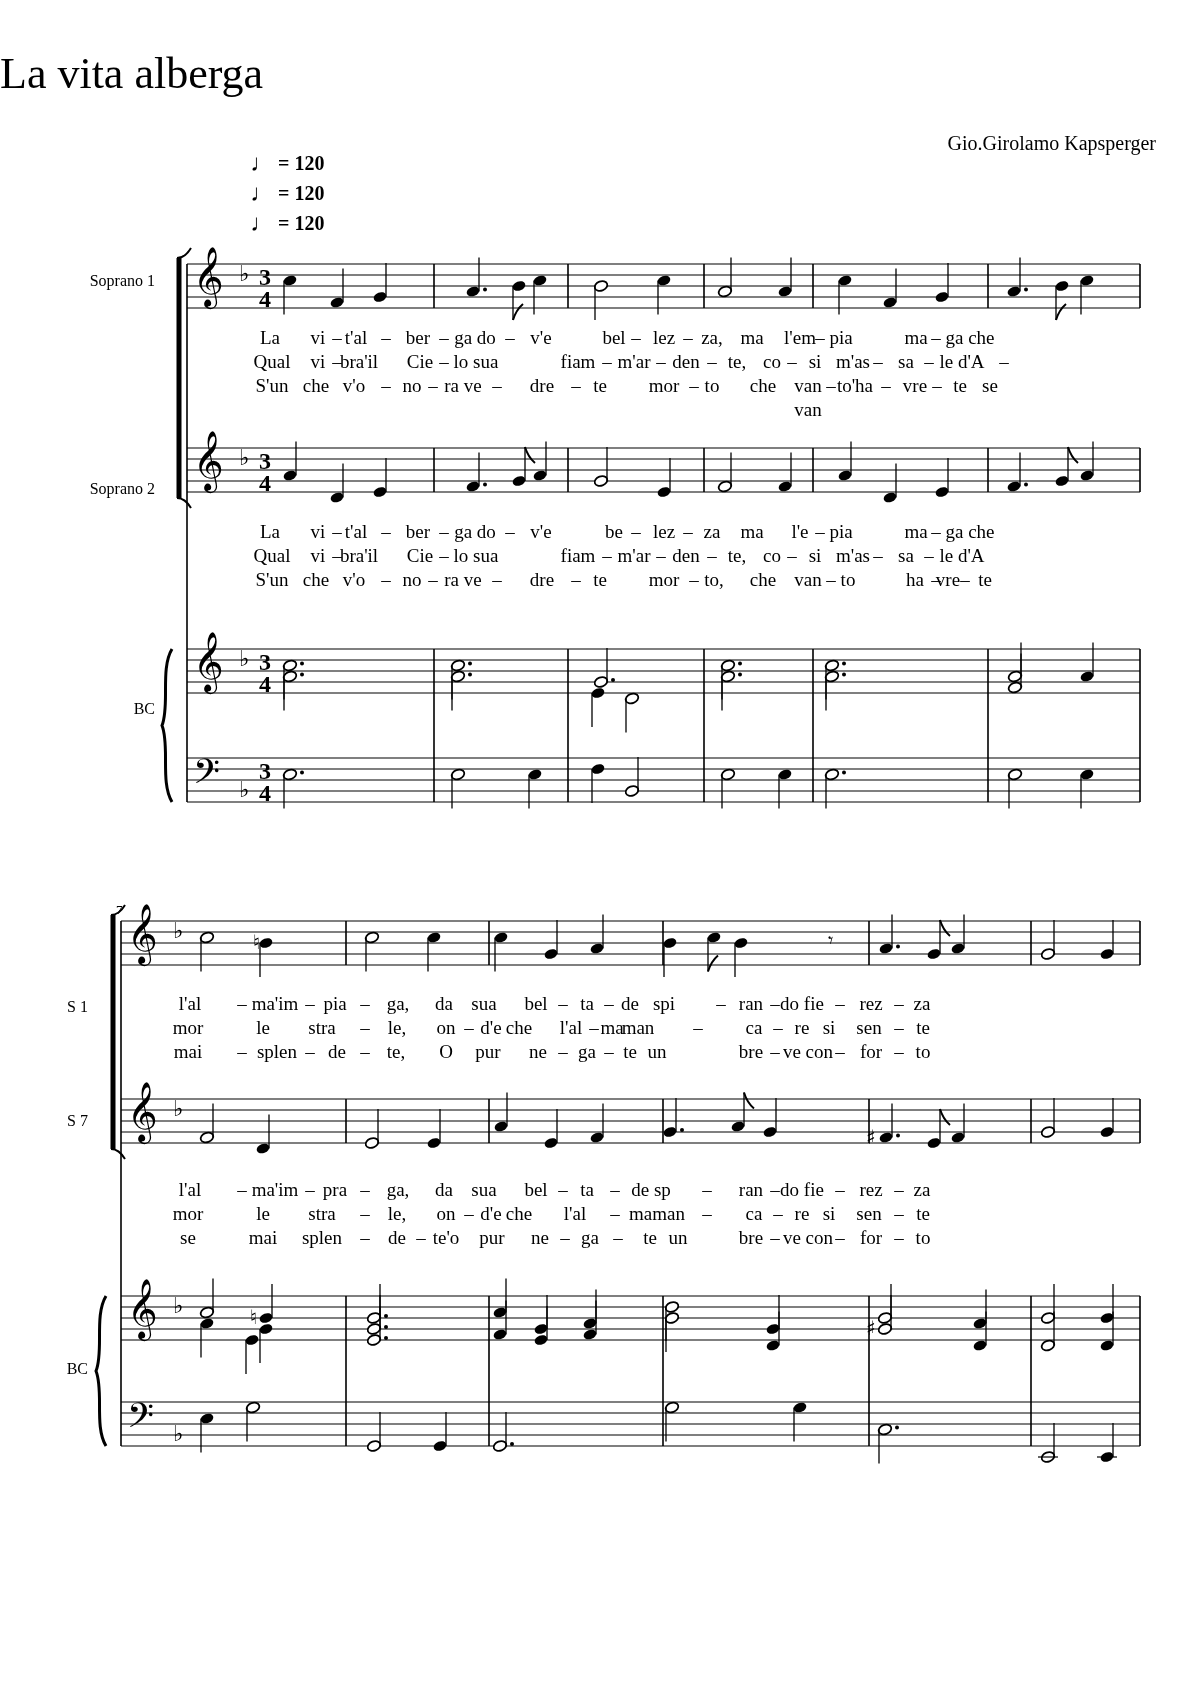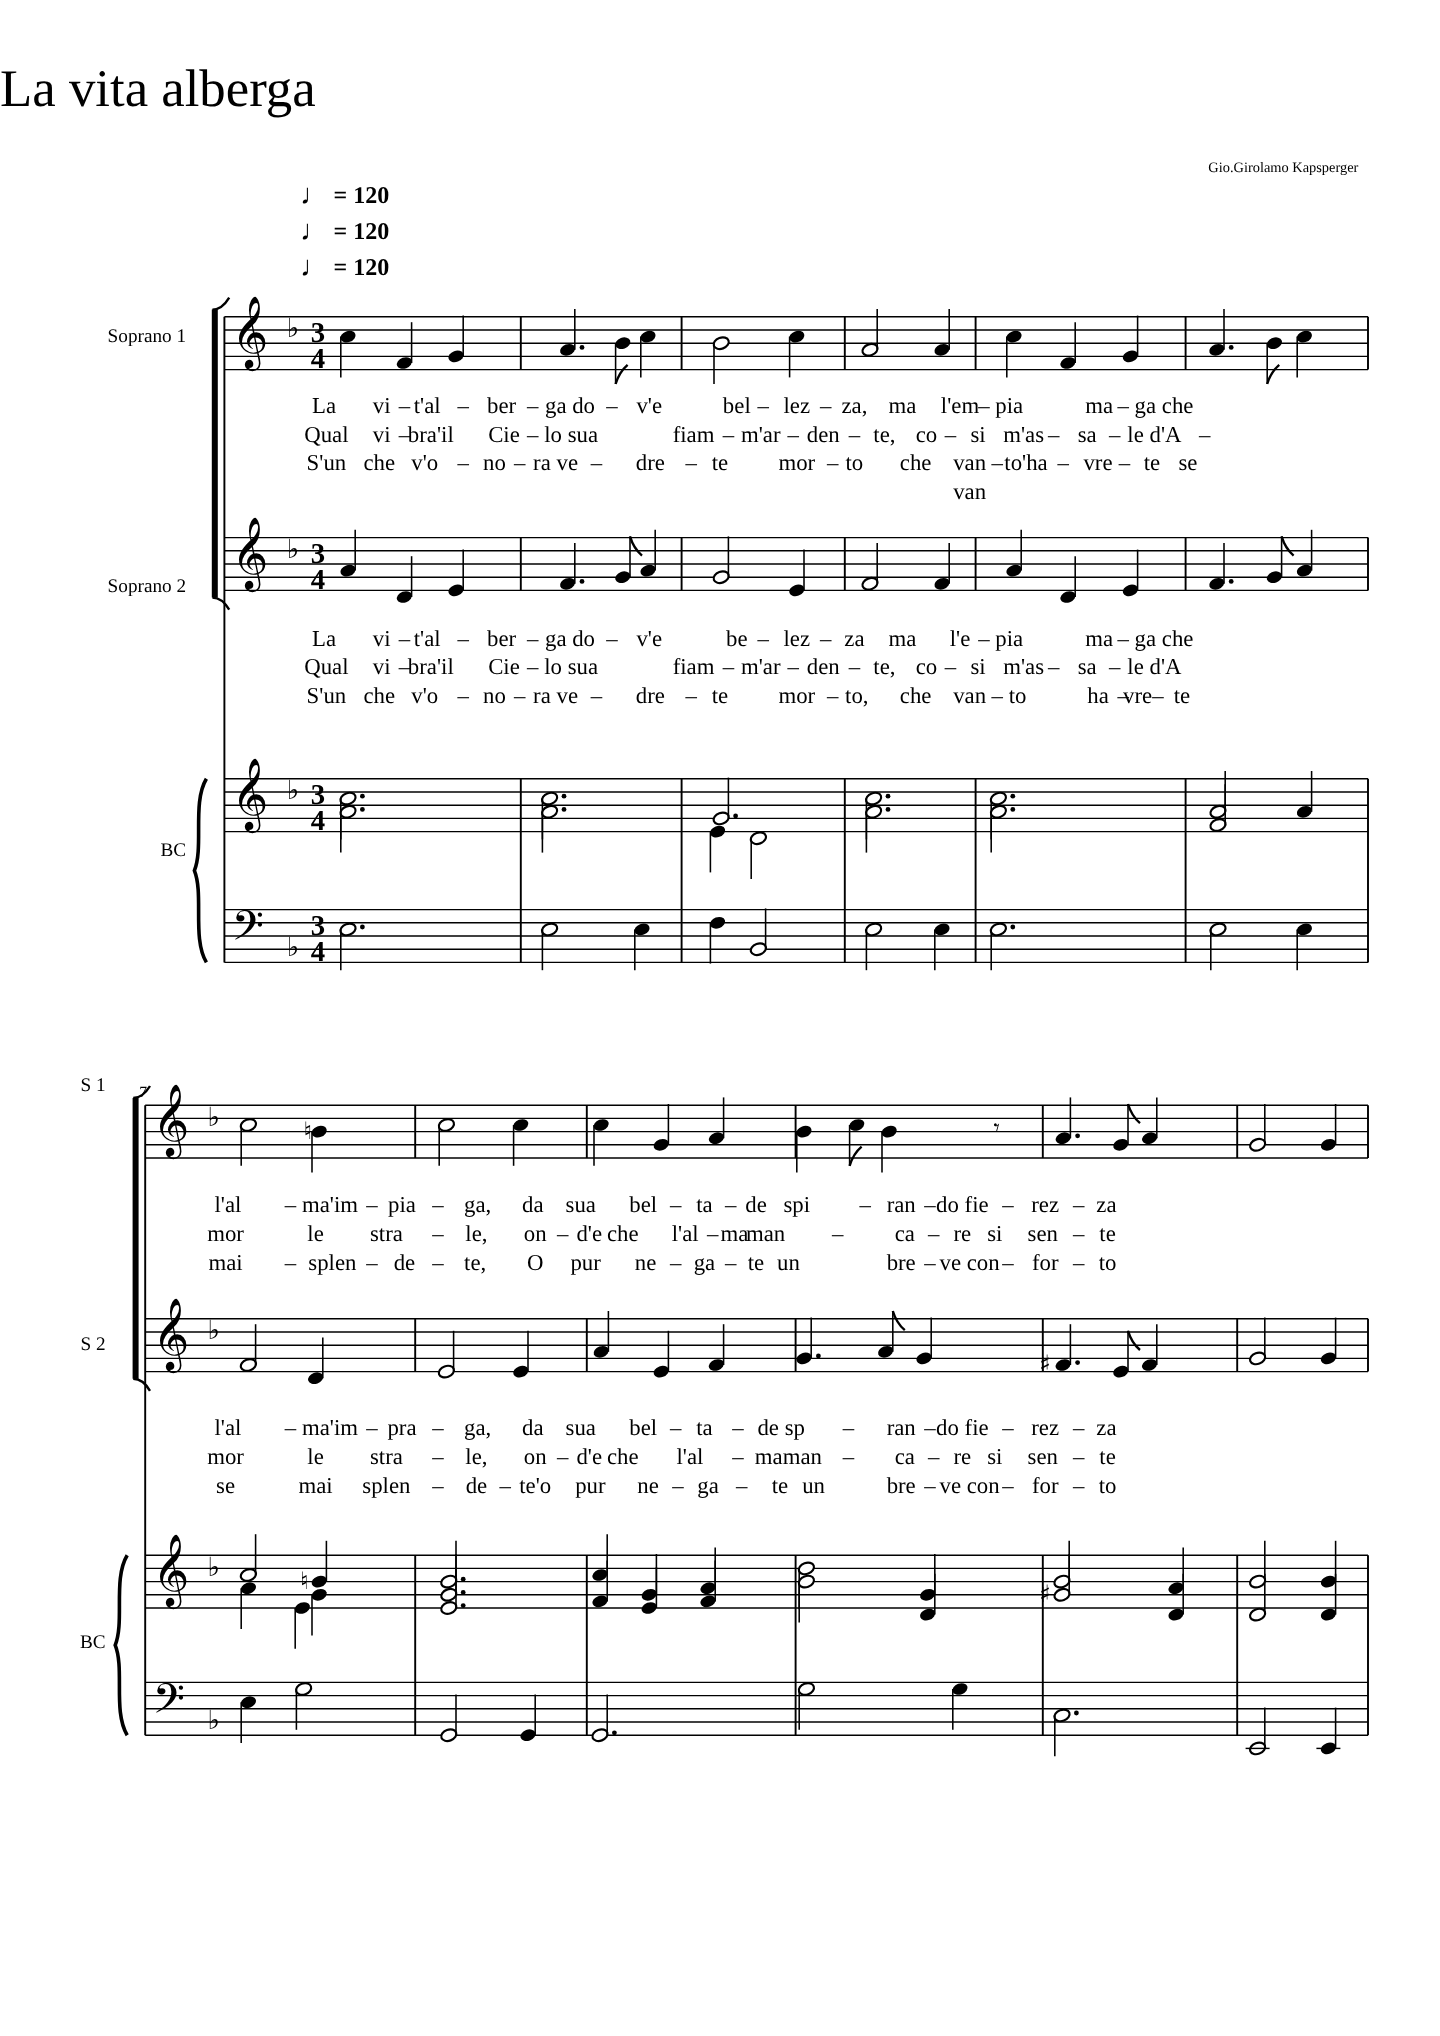--- a/index.html
+++ b/index.html
@@ -1,18 +1,18 @@
 <!DOCTYPE html>
 <html><head>
 <meta charset="utf-8">
 <style>
   html, body { margin:0; padding:0; background:#ffffff; }
   body { width:1200px; height:1697px; position:relative; overflow:hidden; font-family:"Liberation Serif", serif; color:#000; }
   .title { position:absolute; top:48px; left:0; width:1200px; text-align:left; font-size:44px; }
-  .composer { position:absolute; top:132px; right:68px; font-size:12px; }
+  .composer { position:absolute; top:132px; right:44px; font-size:20px; }
   .tempo { position:absolute; left:250px; font-size:20px; font-weight:bold; display:flex; align-items:center; gap:4px; }
   .tempo .note { font-size:24px; font-weight:normal; }
   .instr { position:absolute; font-size:16px; text-align:right; }
   .mnum { position:absolute; font-size:13px; }
   svg.score { position:absolute; left:0; top:0; }
   .lyr { font-family:"Liberation Serif", serif; font-size:19px; }
 </style>
 </head>
 <body>
 
@@ -29,22 +29,22 @@
 </div>
 <div class="tempo" style="top:210px">
   <span class="note">♩</span>
   <span>= 120</span>
 </div>
 
 <div class="instr" style="top:272px; left:40px; width:115px;">Soprano 1</div>
 <div class="instr" style="top:480px; left:40px; width:115px;">Soprano 2</div>
 <div class="instr" style="top:700px; left:40px; width:115px;">BC</div>
 
-<div class="instr" style="top:896px; left:20px; width:68px;">S 1</div>
-<div class="instr" style="top:1112px; left:20px; width:68px;">S 2</div>
+<div class="instr" style="top:998px; left:20px; width:68px;">S 1</div>
+<div class="instr" style="top:1112px; left:20px; width:68px;">S 7</div>
 <div class="instr" style="top:1360px; left:20px; width:68px;">BC</div>
 
 <div class="mnum" style="top:902px; left:116px;">7</div>
 
 <svg class="score" width="1200" height="1697" id="score">
     <line x1="187" x2="1140" y1="264" y2="264" stroke="#000" stroke-width="1.2"></line>
     <line x1="187" x2="1140" y1="275" y2="275" stroke="#000" stroke-width="1.2"></line>
     <line x1="187" x2="1140" y1="286" y2="286" stroke="#000" stroke-width="1.2"></line>
     <line x1="187" x2="1140" y1="297" y2="297" stroke="#000" stroke-width="1.2"></line>
     <line x1="187" x2="1140" y1="308" y2="308" stroke="#000" stroke-width="1.2"></line>

